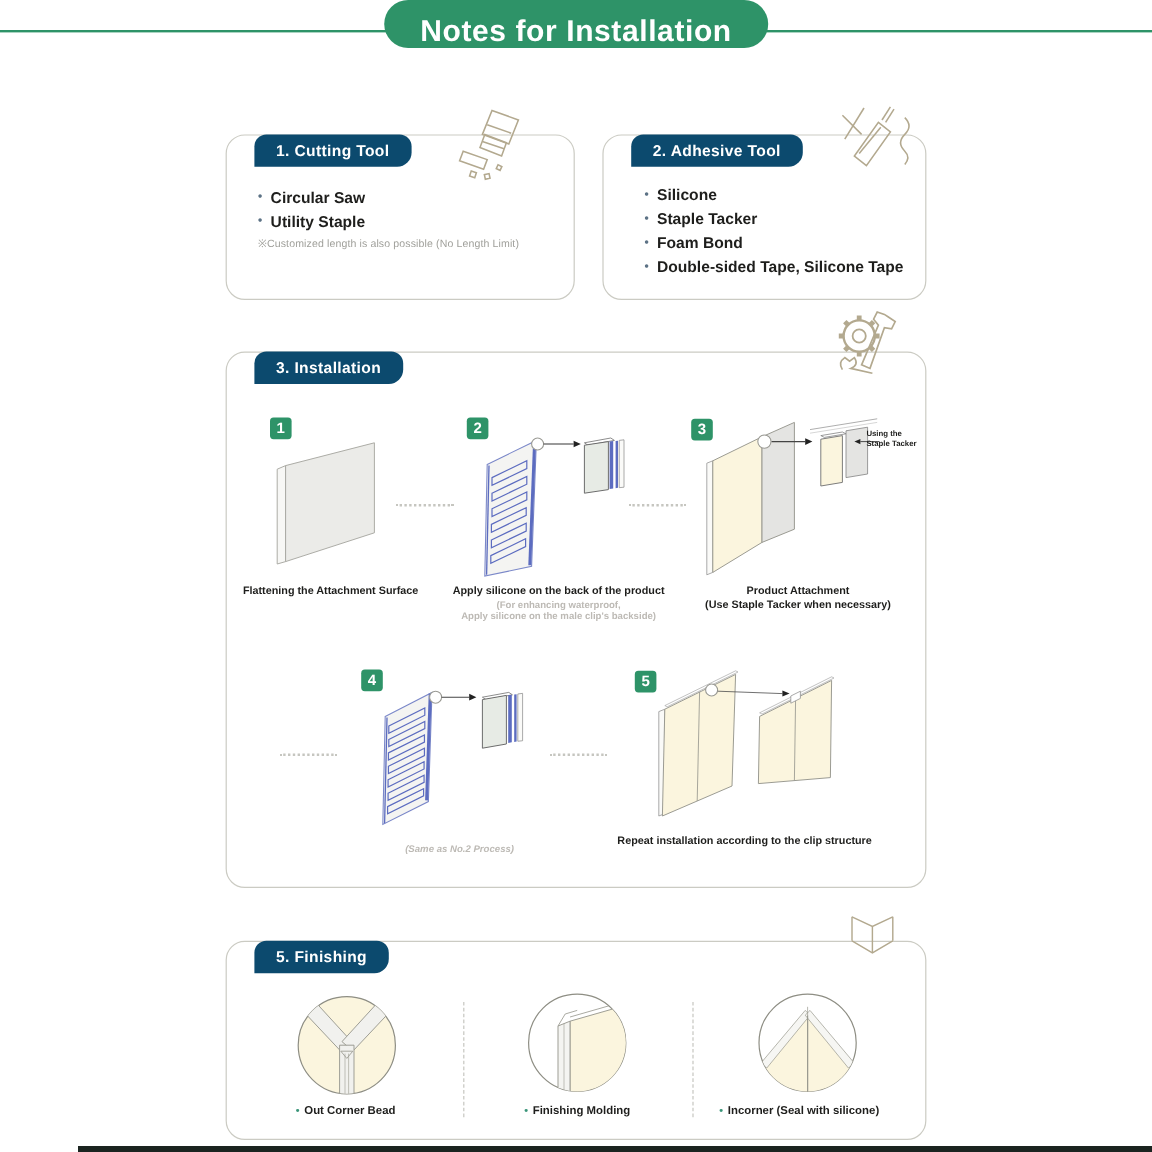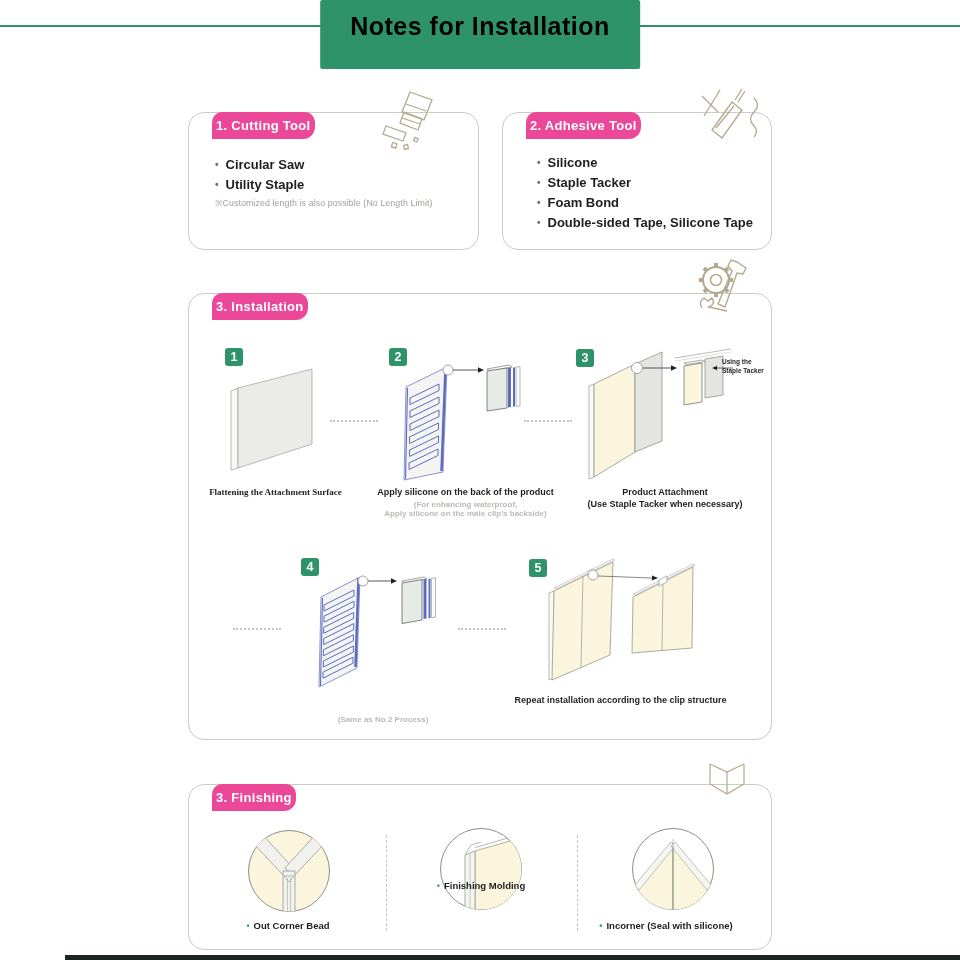--- a/index.html
+++ b/index.html
@@ -1,28 +1,28 @@
 <!DOCTYPE html>
 <html><head>
 <meta charset="utf-8">
 <style>
   html,body{margin:0;padding:0;background:#fff;}
   .canvas{position:relative;width:960px;height:960px;background:#fff;overflow:hidden;
           font-family:"Liberation Sans", sans-serif;}
   .header-line{position:absolute;left:0;top:25px;width:960px;height:2px;background:#2E9368;}
-  .header-badge{position:absolute;left:50%;transform:translateX(-50%);top:0;height:69px;
-          line-height:52px;padding:0 30px;background:#2E9368;color:#000000;font-weight:bold;
-          font-size:25px;border-radius:2px;letter-spacing:0.5px;white-space:nowrap;}
+  .header-badge{position:absolute;left:50%;transform:translateX(-50%);top:0;height:40px;
+          line-height:52px;padding:0 30px;background:#2E9368;color:#ffffff;font-weight:bold;
+          font-size:25px;border-radius:22px;letter-spacing:0.5px;white-space:nowrap;}
   .box{position:absolute;border:1.5px solid #CBCBC3;border-radius:16px;background:#fff;box-sizing:border-box;}
   .box-cutting{left:188px;top:112px;width:291px;height:138px;}
   .box-adhesive{left:502px;top:112px;width:270px;height:138px;text-align:center;}
   .box-install{left:188px;top:293px;width:584px;height:447px;}
   .box-finish{left:188px;top:784px;width:584px;height:166px;}
   .section-label{position:absolute;top:-1.5px;left:23px;height:27px;line-height:27px;
-          padding:0 4px;background:#ec4899;color:#fff;font-weight:bold;font-size:13px;
+          padding:0 18px;background:#0c4a6e;color:#fff;font-weight:bold;font-size:13px;
           border-radius:10px 10px 12px 0;letter-spacing:0.3px;white-space:nowrap;}
   .tool-list{position:absolute;}
   .tool-item{display:flex;align-items:center;font-weight:bold;font-size:13px;color:#1E1E1C;
           margin-bottom:5px;white-space:nowrap;}
   .bullet{color:#5C7285;font-size:10px;margin-right:7px;}
   .note{font-size:8.8px;color:#A0A09B;margin-top:3px;letter-spacing:0.1px;white-space:nowrap;}
   .step-num{position:absolute;width:18px;height:18px;border-radius:3px;background:#2E9368;
           color:#fff;font-size:12.5px;font-weight:bold;text-align:center;line-height:18px;}
   .cap{position:absolute;text-align:center;font-weight:bold;font-size:9px;color:#1E1E1C;line-height:11.5px;}
   .cap .sub{font-size:8px;color:#BDBAB5;line-height:10.5px;margin-top:1px;font-weight:bold;}
@@ -214,41 +214,41 @@
     <polygon points="93,41 153,11 152,92 92,97" fill="#FBF5DE" stroke="#96968E" stroke-width="0.8"></polygon>
     <line x1="123" y1="26" x2="122" y2="94.5" stroke="#96968E" stroke-width="0.7"></line>
     <polygon points="119,24 127,20 127,26 119,30" fill="#fff" stroke="#888" stroke-width="0.6"></polygon>
   </svg>
 
   <div class="dots" style="left:330px;top:420px;width:48px;"></div>
   <div class="dots" style="left:524px;top:420px;width:48px;"></div>
   <div class="dots" style="left:233px;top:628px;width:48px;"></div>
   <div class="dots" style="left:458px;top:628px;width:48px;"></div>
 
-  <div class="cap" style="left:193px;top:487px;width:165px;font-family:Liberation Serif, serif;">
+  <div class="cap" style="left:193px;top:487px;width:165px;">
     <div>Flattening the Attachment Surface</div>
   </div>
   <div class="cap" style="left:368px;top:487px;width:195px;">
     <div>Apply silicone on the back of the product</div>
     <div class="sub">(For enhancing waterproof,</div>
     <div class="sub" style="margin-top:-1px;">Apply silicone on the male clip's backside)</div>
   </div>
   <div class="cap" style="left:565px;top:487px;width:200px;">
     <div>Product Attachment</div>
     <div>(Use Staple Tacker when necessary)</div>
   </div>
   <div class="cap" style="left:278px;top:695px;width:210px;">
-    <div class="sub" style="margin-top:20px;">(Same as No.2 Process)</div>
+    <div class="sub" style="margin-top:8px;font-style:italic;">(Same as No.2 Process)</div>
   </div>
   <div class="cap" style="left:508px;top:695px;width:225px;">
     <div>Repeat installation according to the clip structure</div>
   </div>
 
   <section class="box box-finish">
-    <div class="section-label">3. Finishing</div>
+    <div class="section-label">5. Finishing</div>
   </section>
   <svg style="left:700px;top:756px;" width="54" height="48" viewBox="0 0 54 48">
     <g fill="none" stroke="#B3A98F" stroke-width="1.2">
       <path d="M10,8 L27,16 L44,8"></path>
       <path d="M10,8 L10,28 M27,16 L27,38 M44,8 L44,28"></path>
       <path d="M10,28 L27,38 L44,28"></path>
     </g>
   </svg>
 
   <svg style="left:246px;top:828px;" width="86" height="86" viewBox="0 0 86 86">
@@ -300,21 +300,21 @@
       <line x1="43" y1="13" x2="43" y2="20" stroke="#9A9A90" stroke-width="0.6"></line>
     </g>
   </svg>
 
   <div class="vdash" style="left:386px;top:835px;height:96px;"></div>
   <div class="vdash" style="left:577px;top:835px;height:96px;"></div>
 
   <div class="fin-cap" style="left:218px;top:920px;width:140px;">
     <span class="fin-bullet">•</span><span>Out Corner Bead</span>
   </div>
-  <div class="fin-cap" style="left:406px;top:880px;width:150px;">
+  <div class="fin-cap" style="left:406px;top:920px;width:150px;">
     <span class="fin-bullet">•</span><span>Finishing Molding</span>
   </div>
   <div class="fin-cap" style="left:581px;top:920px;width:170px;">
     <span class="fin-bullet">•</span><span>Incorner (Seal with silicone)</span>
   </div>
 
   <div class="bottom-bar"></div>
 </div>
 
 </body></html>

